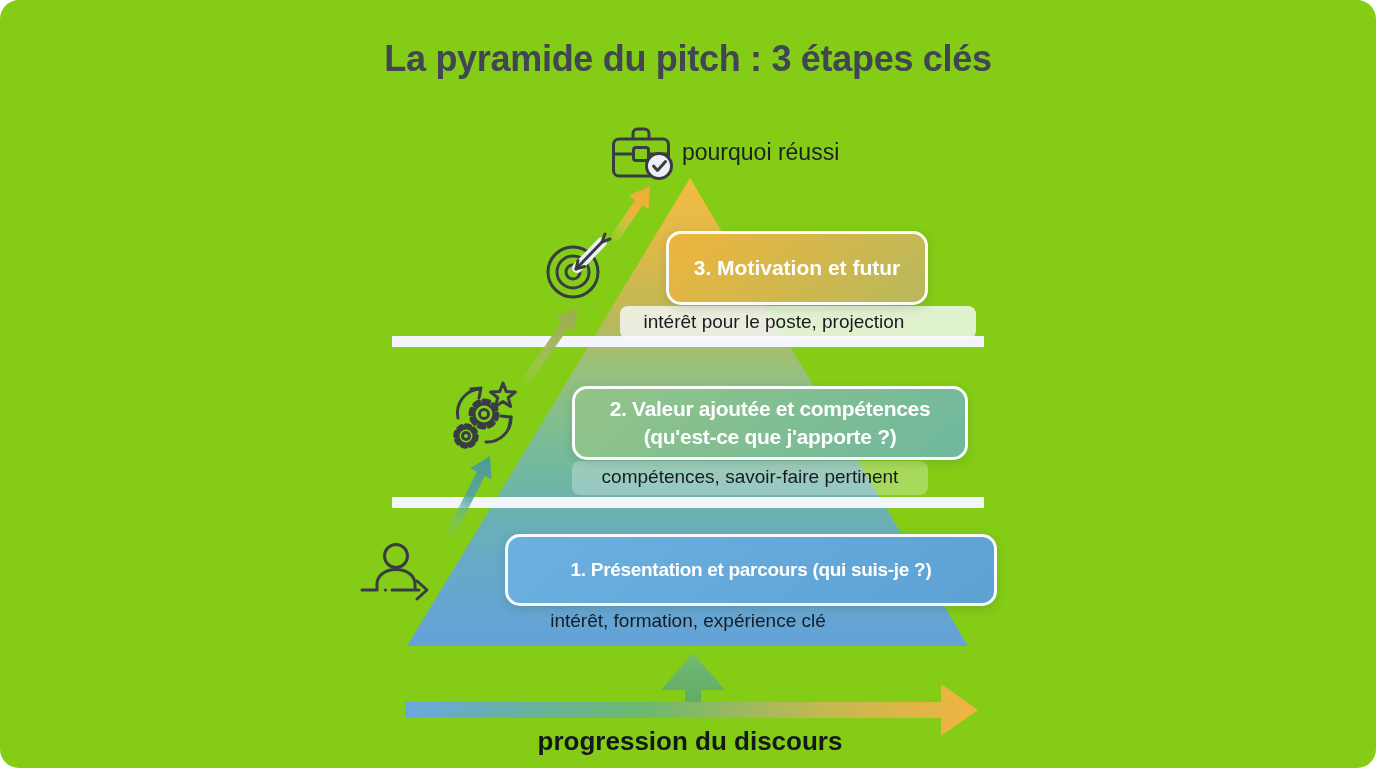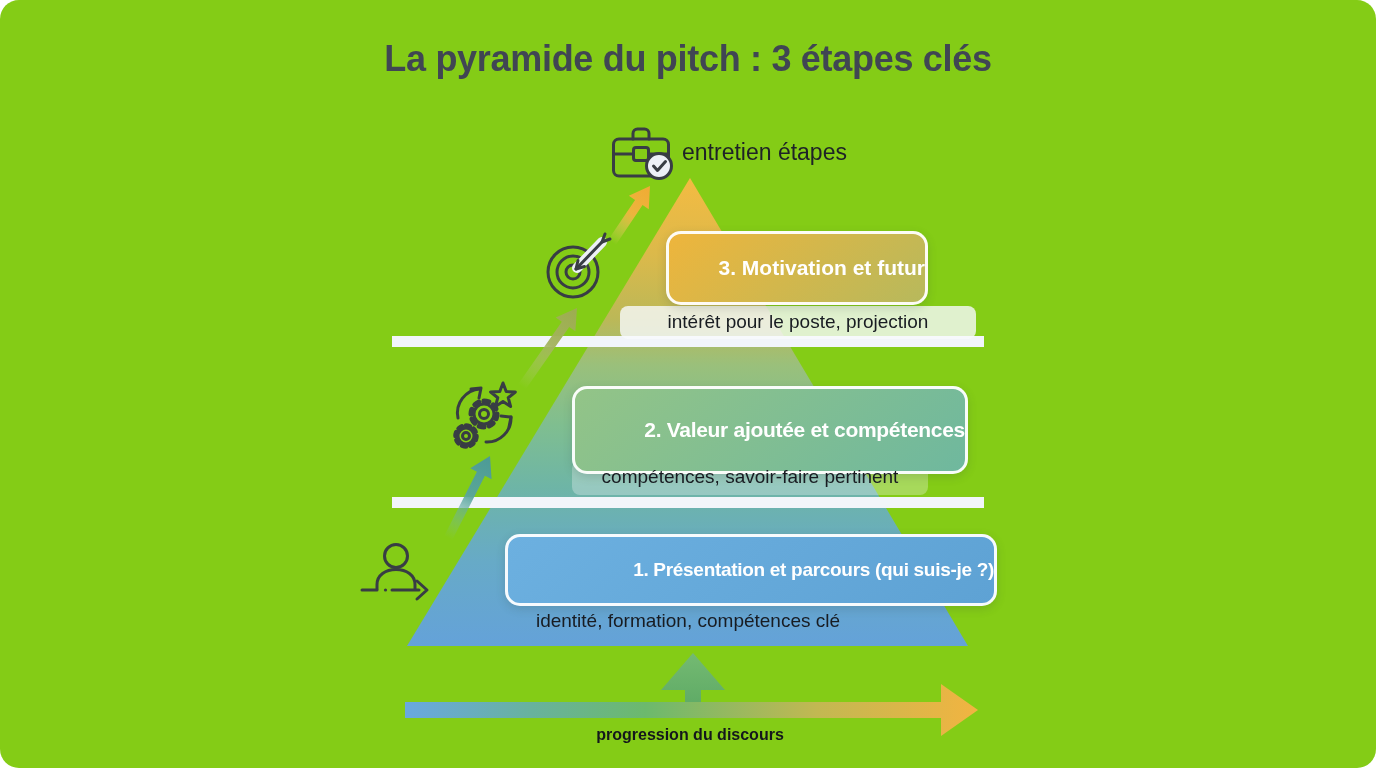--- a/index.html
+++ b/index.html
@@ -15,42 +15,42 @@
     font-size:36px; font-weight:700; color:#404653; letter-spacing:-0.3px;
   }
   .outcome-label {
     position:absolute; left:682px; top:139px;
     font-size:23px; font-weight:500; color:#1e2227;
   }
 
   .level-box {
     position:absolute; box-sizing:border-box;
     border:3px solid rgba(255,255,255,0.95); border-radius:15px;
-    display:flex; flex-direction:column; justify-content:center; align-items:flex-end;
+    display:flex; flex-direction:column; justify-content:center; align-items:center;
     color:#ffffff; font-weight:700; text-align:center; white-space:nowrap;
     box-shadow:0 3px 10px rgba(50,70,60,0.18);
   }
   .box1 { left:505px; top:534px; width:492px; height:72px; font-size:19px;
           letter-spacing:-0.3px; background:linear-gradient(140deg,#6cb0e0,#5ea2d4); }
-  .box2 { left:572px; top:386px; width:396px; height:88px; font-size:21px;
+  .box2 { left:572px; top:386px; width:396px; height:74px; font-size:21px;
           letter-spacing:-0.3px; line-height:1.35; background:linear-gradient(140deg,#93c487,#6fb89e); }
   .box3 { left:666px; top:231px; width:262px; height:74px; font-size:21px;
           line-height:1.35; background:linear-gradient(140deg,#eeb53c,#b7b95c); }
 
   .caption {
     position:absolute; width:420px; text-align:center;
     font-size:19px; font-weight:500; color:#181c22; white-space:nowrap;
   }
   .cap1 { left:478px; top:610px; }
   .cap2 { left:540px; top:466px; }
-  .cap3 { left:588px; top:311px; }
+  .cap3 { left:564px; top:311px; }
 
   .axis-label {
     position:absolute; left:488px; top:726px; width:404px; text-align:center;
-    font-size:16px; font-weight:600; color:#14171c; white-space:nowrap;
+    font-size:26px; font-weight:600; color:#14171c; white-space:nowrap;
   }
 </style>
 </head>
 <body>
 
 <div class="canvas">
 
   <svg class="scene" viewBox="0 0 1376 768">
     <defs>
       <linearGradient id="pyrGrad" gradientUnits="userSpaceOnUse" x1="0" y1="178" x2="0" y2="646">
@@ -156,32 +156,33 @@
         <polygon points="661,690 693,653 725,690" fill="url(#upGrad)"></polygon>
         <rect x="685" y="686" width="16" height="32" fill="url(#upGrad)"></rect>
       </g>
       <rect x="405" y="702" width="536" height="16" fill="url(#shaftGrad)"></rect>
       <polygon points="941,684 978,710 941,736" fill="url(#shaftGrad)"></polygon>
     </g>
   </svg>
 
   <div class="title">La pyramide du pitch : 3 étapes clés</div>
 
-  <div class="outcome-label">entretien étapes</div>
+  <div class="outcome-label">pourquoi réussi</div>
 
   <div class="level-box box3">
     <div>3. Motivation et futur</div>
   </div>
   <div class="caption cap3">intérêt pour le poste, projection</div>
 
   <div class="level-box box2">
     <div>2. Valeur ajoutée et compétences</div>
+    <div>(qu'est-ce que j'apporte ?)</div>
   </div>
   <div class="caption cap2">compétences, savoir-faire pertinent</div>
 
   <div class="level-box box1">
     <div>1. Présentation et parcours (qui suis-je ?)</div>
   </div>
-  <div class="caption cap1">identité, formation, compétences clé</div>
+  <div class="caption cap1">intérêt, formation, expérience clé</div>
 
   <div class="axis-label">progression du discours</div>
 
 </div>
 
 </body></html>

